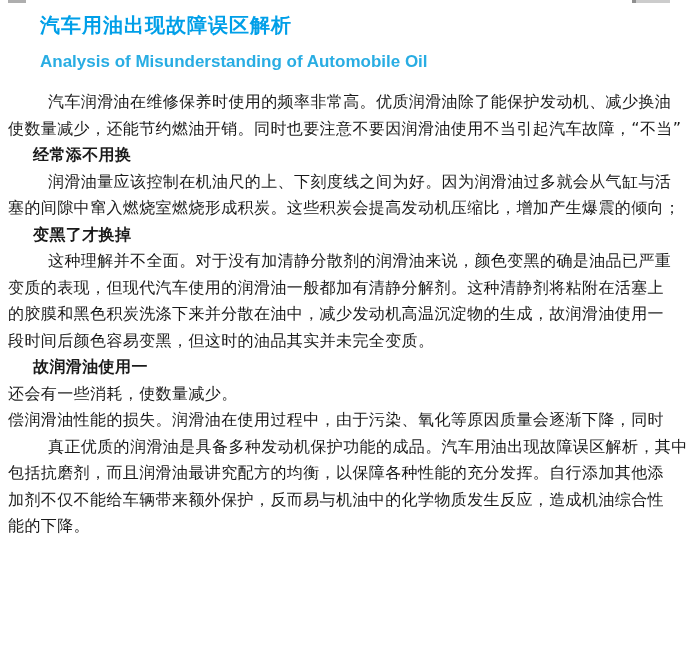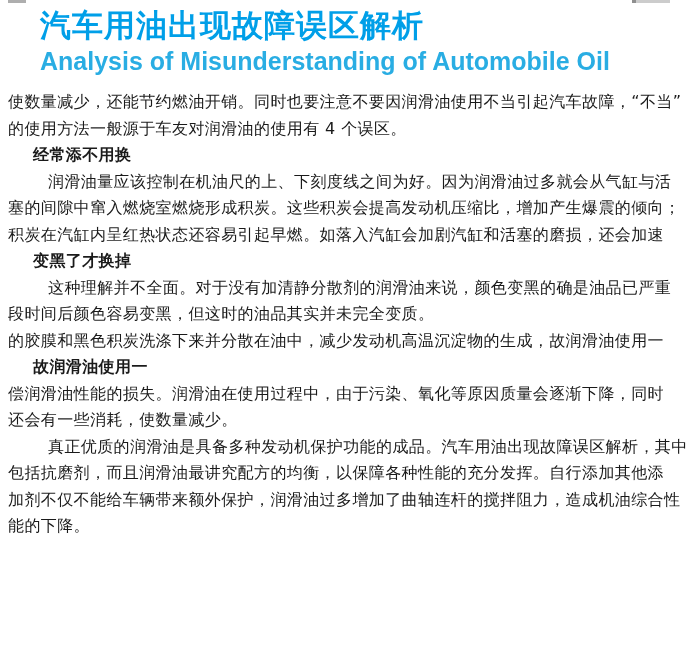--- a/index.html
+++ b/index.html
@@ -20,31 +20,31 @@
     top: 0;
     height: 3px;
     background: #bfbfbf;
   }
   .frag-left  { left: 8px;   width: 18px; background: #aeaeae; }
   .frag-right { left: 632px; width: 38px;
                 background: linear-gradient(to right, #8f8f8f 0 4px, #cccccc 4px); }
 
   .title-zh {
     margin: 9px 8px 0 40px;
-    font-size: 31px;
+    font-size: 20px;
     line-height: 32px;
     font-weight: bold;
     letter-spacing: 1px;
     color: var(--title-zh-color, #009fe8);
     white-space: nowrap;
   }
   .title-en {
     margin: 4px 8px 0 40px;
     font-family: "Liberation Sans", sans-serif;
-    font-size: 25px;
+    font-size: 17px;
     line-height: 33px;
     font-weight: bold;
     color: var(--title-en-color, #29ade3);
     white-space: nowrap;
   }
 
   .doc {
     margin: 11px 8px 0 8px;
     font-size: 16px;
     color: var(--body-color, #1a1a1a);
@@ -69,34 +69,34 @@
 <body>
 
 <div class="frag frag-left"></div>
 <div class="frag frag-right"></div>
 
 <h1 class="title-zh">汽车用油出现故障误区解析</h1>
 <h2 class="title-en">Analysis of Misunderstanding of Automobile Oil</h2>
 
 <div class="doc">
 
+  <div class="line indent">汽车润滑油在维修保养时使用的频率非常高。优质润滑油除了能保护发动机、减少换油</div>
   <div class="line">使数量减少，还能节约燃油开销。同时也要注意不要因润滑油使用不当引起汽车故障，“不当”</div>
-  <div class="line">的使用方法一般源于车友对润滑油的使用有 4 个误区。</div>
 
   <div class="heading">经常添不用换</div>
   <div class="line indent">润滑油量应该控制在机油尺的上、下刻度线之间为好。因为润滑油过多就会从气缸与活</div>
   <div class="line">塞的间隙中窜入燃烧室燃烧形成积炭。这些积炭会提高发动机压缩比，增加产生爆震的倾向；</div>
-  <div class="line">积炭在汽缸内呈红热状态还容易引起早燃。如落入汽缸会加剧汽缸和活塞的磨损，还会加速</div>
 
   <div class="heading">变黑了才换掉</div>
   <div class="line indent">这种理解并不全面。对于没有加清静分散剂的润滑油来说，颜色变黑的确是油品已严重</div>
+  <div class="line">变质的表现，但现代汽车使用的润滑油一般都加有清静分解剂。这种清静剂将粘附在活塞上</div>
+  <div class="line">的胶膜和黑色积炭洗涤下来并分散在油中，减少发动机高温沉淀物的生成，故润滑油使用一</div>
   <div class="line">段时间后颜色容易变黑，但这时的油品其实并未完全变质。</div>
-  <div class="line">的胶膜和黑色积炭洗涤下来并分散在油中，减少发动机高温沉淀物的生成，故润滑油使用一</div>
 
   <div class="heading">故润滑油使用一</div>
+  <div class="line">还会有一些消耗，使数量减少。</div>
   <div class="line">偿润滑油性能的损失。润滑油在使用过程中，由于污染、氧化等原因质量会逐渐下降，同时</div>
-  <div class="line">还会有一些消耗，使数量减少。</div>
 
   <div class="line indent">真正优质的润滑油是具备多种发动机保护功能的成品。汽车用油出现故障误区解析，其中</div>
   <div class="line">包括抗磨剂，而且润滑油最讲究配方的均衡，以保障各种性能的充分发挥。自行添加其他添</div>
-  <div class="line">加剂不仅不能给车辆带来额外保护，润滑油过多增加了曲轴连杆的搅拌阻力，造成机油综合性</div>
+  <div class="line">加剂不仅不能给车辆带来额外保护，反而易与机油中的化学物质发生反应，造成机油综合性</div>
   <div class="line">能的下降。</div>
 </div>
 
 </body></html>

